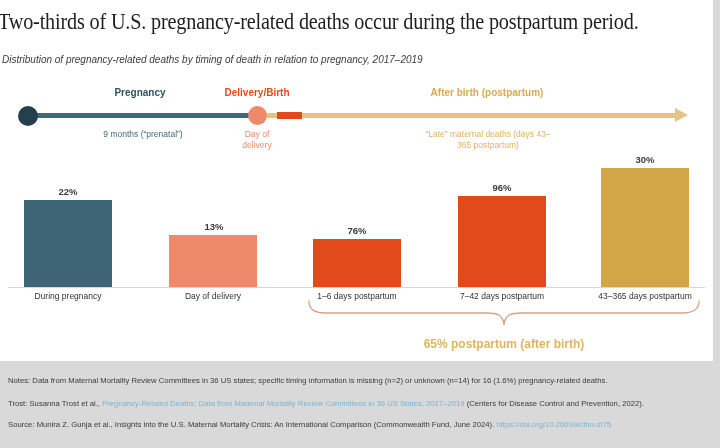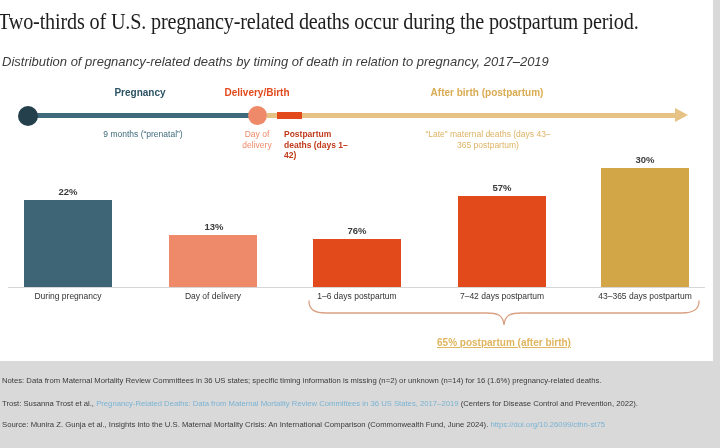--- a/index.html
+++ b/index.html
@@ -18,37 +18,37 @@
   .title{
     left:-2px;top:8px;
     font-family:"Liberation Serif", serif;
     font-size:23.5px;color:#1e1e1e;
     white-space:nowrap;
     transform:scaleX(0.86);transform-origin:left top;
     letter-spacing:-0.2px;
   }
   .subtitle{
     left:2px;top:54px;
-    font-size:13px;font-style:italic;color:#3c3c3c;
+    font-size:10px;font-style:italic;color:#3c3c3c;
   }
   .phase-label{
     top:87px;font-size:10px;font-weight:bold;
     transform:translateX(-50%);white-space:nowrap;
   }
   .tl-dot{border-radius:50%;}
   .tl-ann{font-size:8.5px;line-height:1.25;}
   .bar-val{position:absolute;width:60px;text-align:center;font-size:9.5px;font-weight:600;color:#3b3b3b;}
   .bar-cat{position:absolute;width:120px;text-align:center;font-size:8.5px;color:#333333;}
   .bar{position:absolute;}
   .axis-line{left:8px;top:287px;width:697px;height:1px;background:#d6d6d6;}
   .brace-label{
     top:337px;left:504px;transform:translateX(-50%);
-    font-size:10px;font-weight:bold;white-space:nowrap;text-decoration:underline;
+    font-size:12px;font-weight:bold;white-space:nowrap;
   }
-  .foot{left:2px;font-size:7.7px;color:#3a3a3a;white-space:nowrap;}
+  .foot{left:8px;font-size:7.7px;color:#3a3a3a;white-space:nowrap;}
   .foot a{text-decoration:none;}
   .link-blue{color:#7ab3d4;}
   .ital{}
 </style>
 </head>
 <body>
 
 <div class="canvas">
 
   <div class="abs title">Two-thirds of U.S. pregnancy-related deaths occur during the postpartum period.</div>
@@ -60,35 +60,34 @@
 
   <div class="abs" style="left:267px;top:113px;width:409px;height:5px;background:#e6c285;"></div>
   <div class="abs" style="left:675px;top:108px;width:0;height:0;border-left:13px solid #e6c285;border-top:7.5px solid transparent;border-bottom:7.5px solid transparent;"></div>
   <div class="abs" style="left:28px;top:113px;width:230px;height:5px;background:#3f6a7b;"></div>
   <div class="abs tl-dot" style="left:18px;top:106px;width:20px;height:20px;background:#25404d;"></div>
   <div class="abs tl-dot" style="left:248px;top:106px;width:19px;height:19px;background:#ee8a6a;"></div>
   <div class="abs" style="left:277px;top:112px;width:25px;height:7px;background:#e24a1c;"></div>
 
   <div class="abs tl-ann" style="left:143px;top:129px;transform:translateX(-50%);color:#416c7d;white-space:nowrap;">9 months (“prenatal”)</div>
   <div class="abs tl-ann" style="left:233px;top:129px;width:48px;text-align:center;color:#ee8a6a;">Day of delivery</div>
-  <div class="abs tl-ann" style="left:284px;top:129px;width:64px;font-weight:600;color:#c13a1b;">Postpartum deaths (days 1–42)</div>
   <div class="abs tl-ann" style="left:422px;top:129px;width:132px;text-align:center;color:#ddb364;">“Late” maternal deaths (days 43–365 postpartum)</div>
 
   <div id="bars">
       <div class="bar" style="left: 24px; top: 200px; width: 88px; height: 87px; background: rgb(61, 101, 118);"></div>
       <div class="bar-val" style="left: 38px; top: 186px;">22%</div>
       <div class="bar-cat" style="left: 8px; top: 291px;">During pregnancy</div>
       <div class="bar" style="left: 169px; top: 235px; width: 88px; height: 52px; background: rgb(238, 138, 106);"></div>
       <div class="bar-val" style="left: 184px; top: 221px;">13%</div>
       <div class="bar-cat" style="left: 153px; top: 291px;">Day of delivery</div>
       <div class="bar" style="left: 313px; top: 239px; width: 88px; height: 48px; background: rgb(226, 74, 28);"></div>
       <div class="bar-val" style="left: 327px; top: 225px;">76%</div>
       <div class="bar-cat" style="left: 297px; top: 291px;">1–6 days postpartum</div>
       <div class="bar" style="left: 458px; top: 196px; width: 88px; height: 91px; background: rgb(226, 74, 28);"></div>
-      <div class="bar-val" style="left: 472px; top: 182px;">57%</div>
+      <div class="bar-val" style="left: 472px; top: 182px;">96%</div>
       <div class="bar-cat" style="left: 442px; top: 291px;">7–42 days postpartum</div>
       <div class="bar" style="left: 601px; top: 168px; width: 88px; height: 119px; background: rgb(210, 165, 71);"></div>
       <div class="bar-val" style="left: 615px; top: 154px;">30%</div>
       <div class="bar-cat" style="left: 585px; top: 291px;">43–365 days postpartum</div>
     </div>
   <div class="abs axis-line"></div>
 
   <svg class="abs" style="left:308px;top:300px;" width="392" height="30" viewBox="0 0 392 30">
     <path d="M1,1 C1,10 7,13 18,13 L178,13 C190,13 195,15 196,25 C197,15 202,13 214,13 L374,13 C385,13 391,10 391,1" fill="none" stroke="#d9a183" stroke-width="1.3" stroke-linecap="round"></path>
   </svg>

